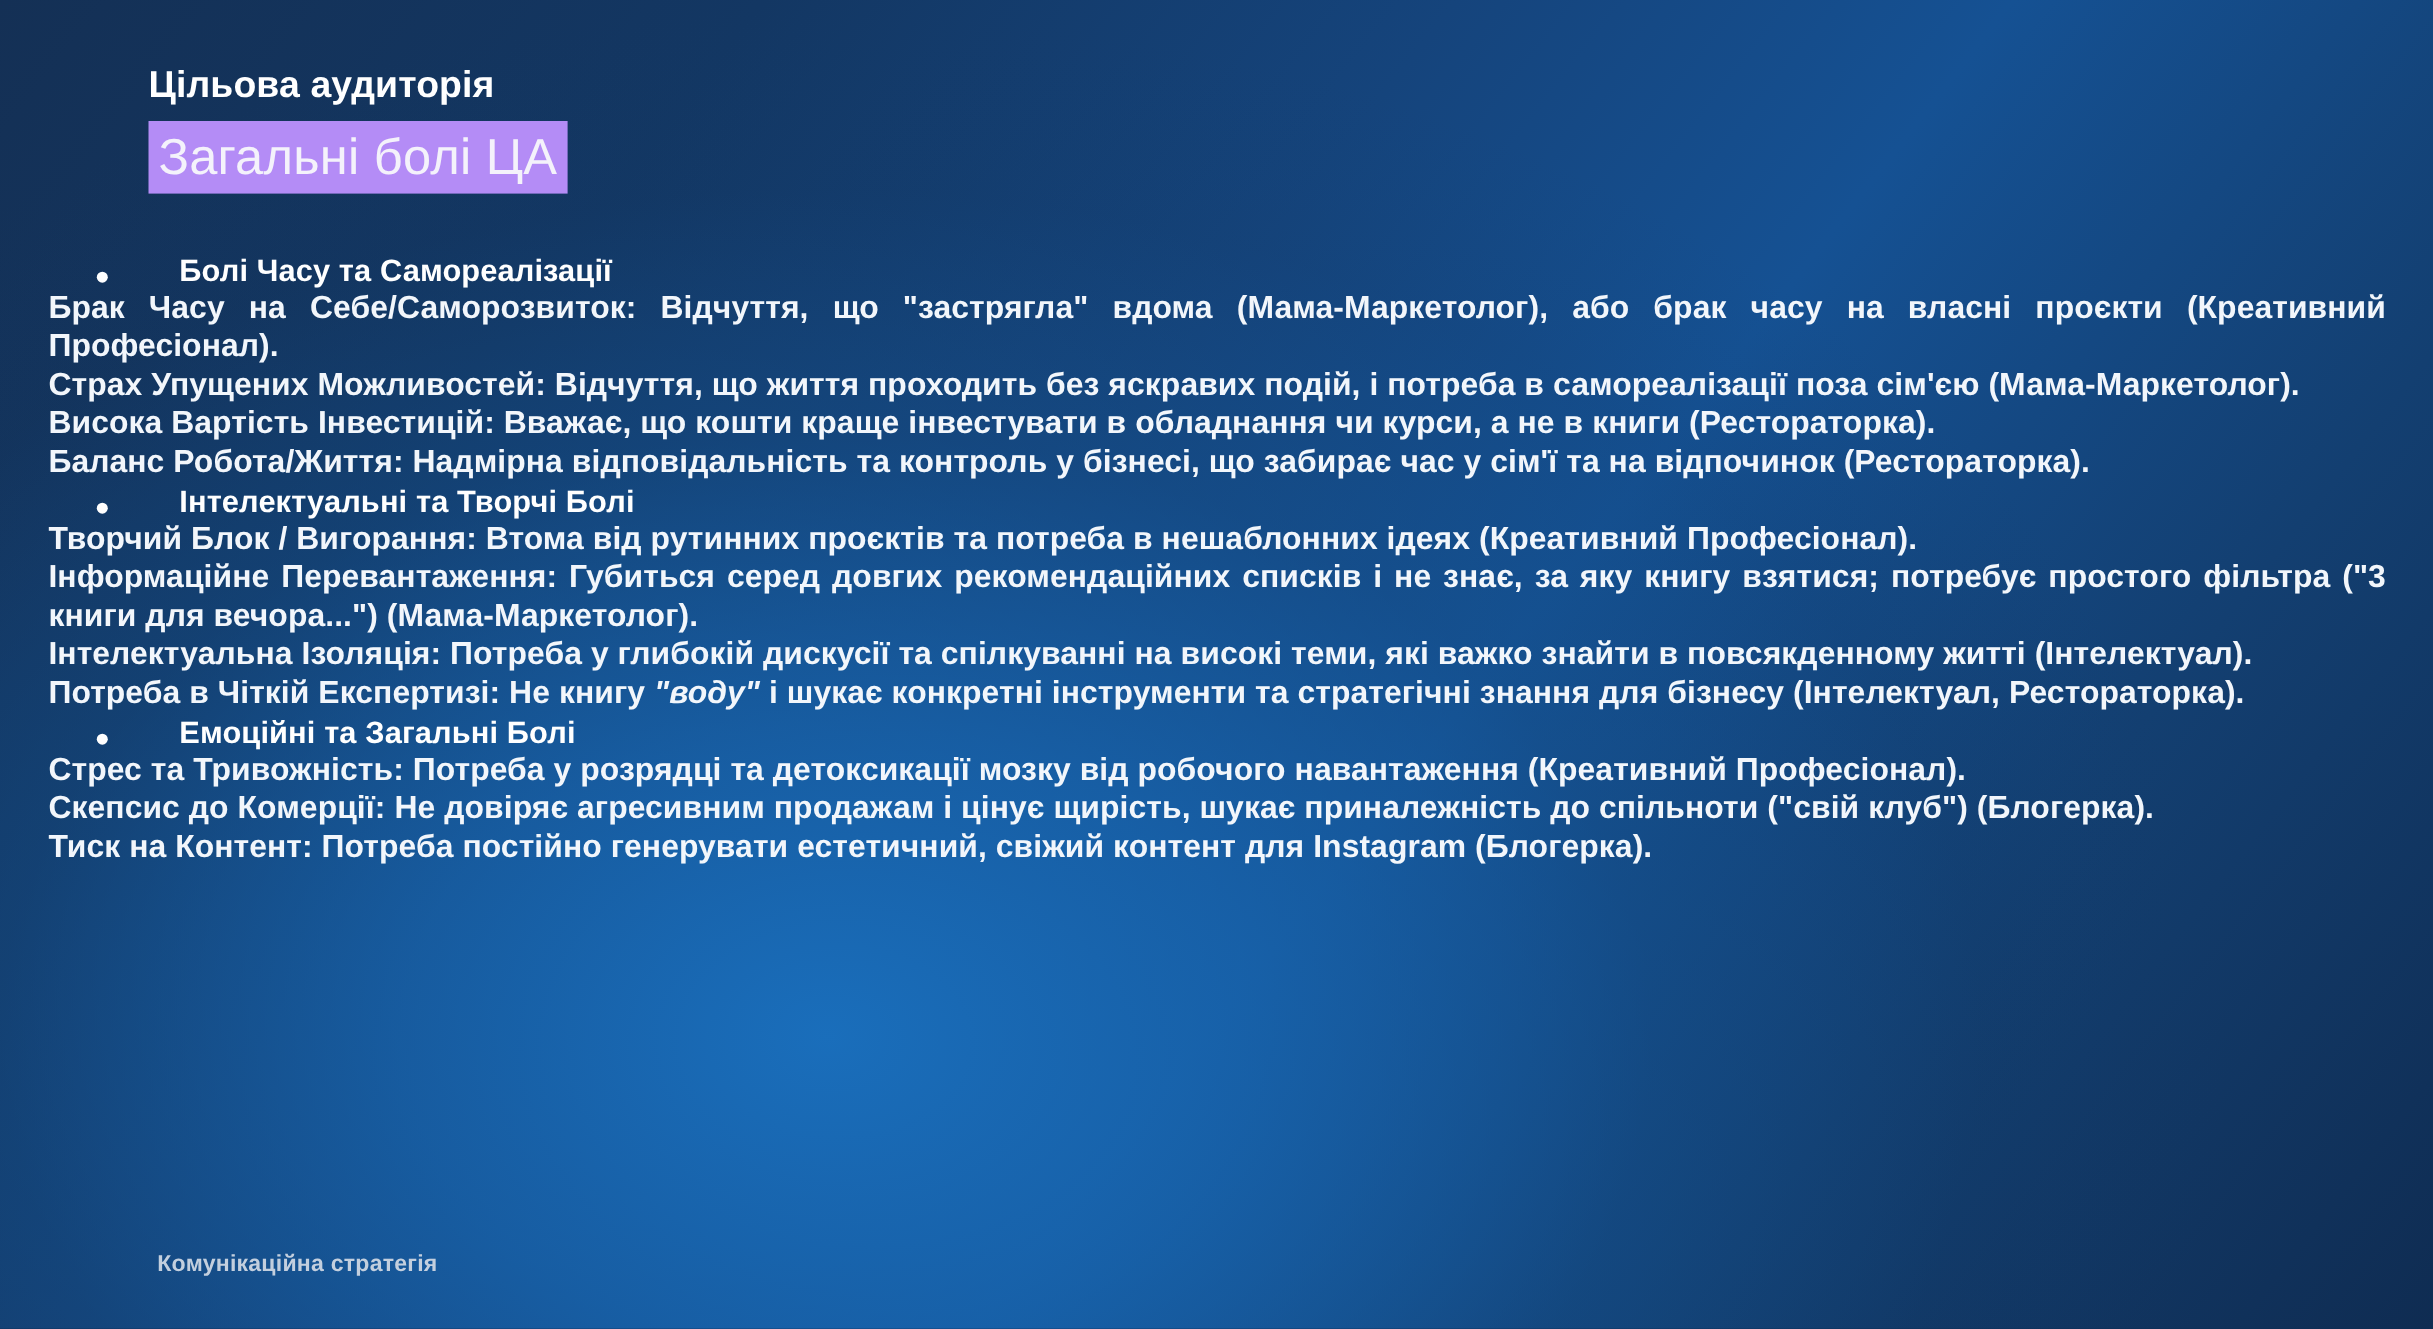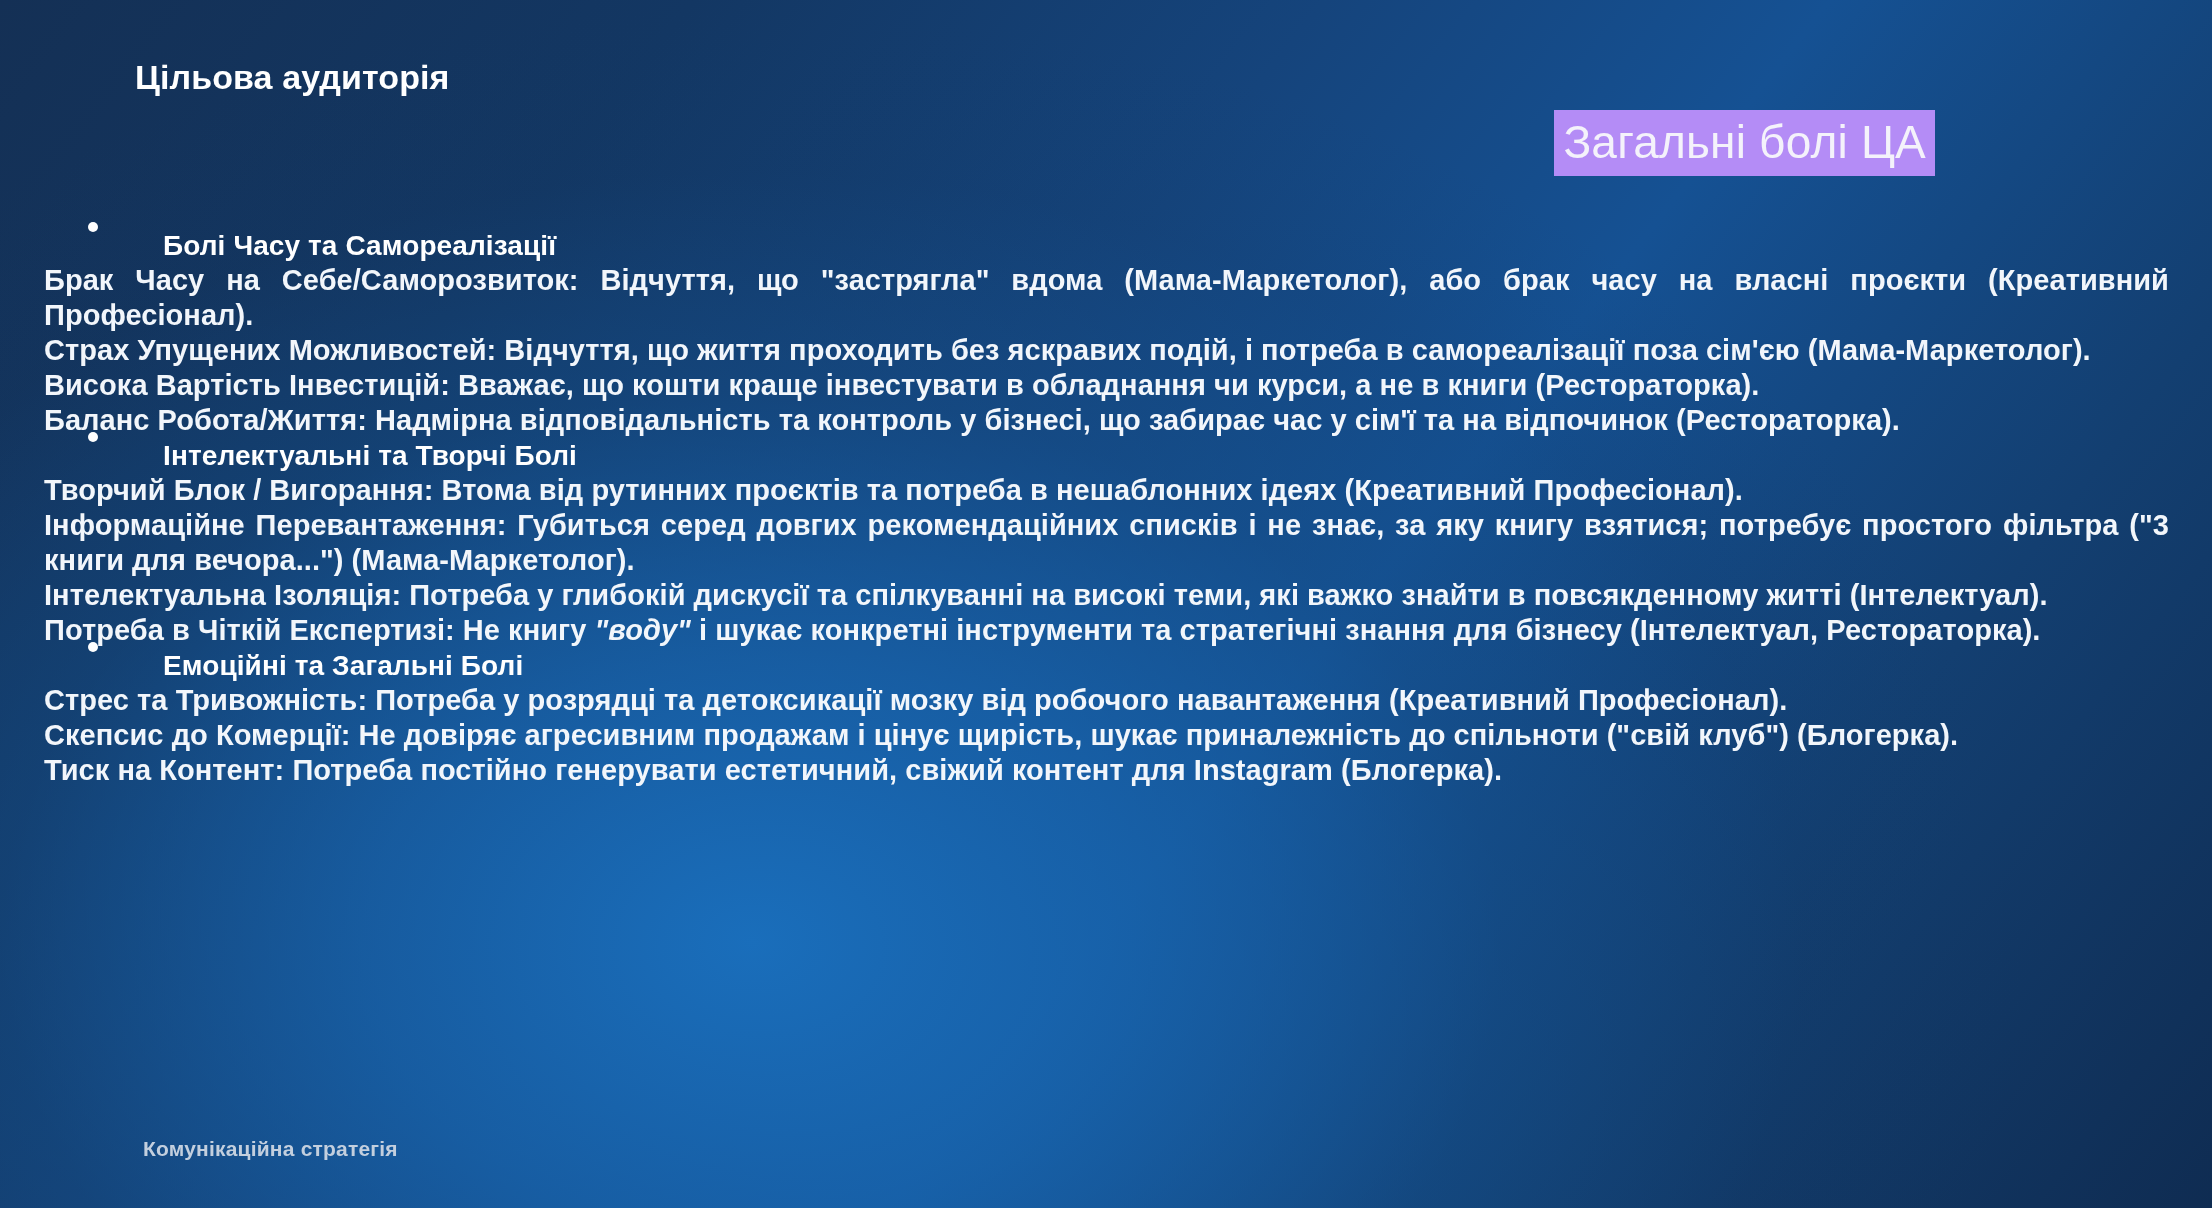--- a/index.html
+++ b/index.html
@@ -45,21 +45,20 @@
     font-weight: 700;
     line-height: 1.15;
     letter-spacing: 0.1px;
     color: #ffffff;
     margin: 0;
   }
 
   .title-wrap {
     margin-top: 13px;
     display: block;
-    text-align: right;
   }
 
   .title {
     display: inline-block;
     background: #b48cf6;
     color: #f4f2fb;
     font-size: 46px;
     font-weight: 400;
     line-height: 1.22;
     padding: 4px 9px 6px 9px;
@@ -69,21 +68,21 @@
   
   .body {
     position: absolute;
     left: 44px;
     top: 228px;
     width: 2125px;
   }
 
   .group-heading {
     display: flex;
-    align-items: flex-start;
+    align-items: flex-end;
     font-size: 28px;
     font-weight: 700;
     line-height: 35px;
     color: #ffffff;
     margin: 0;
     letter-spacing: 0.1px;
   }
 
   .group-heading .bullet-mark {
     width: 10px;

